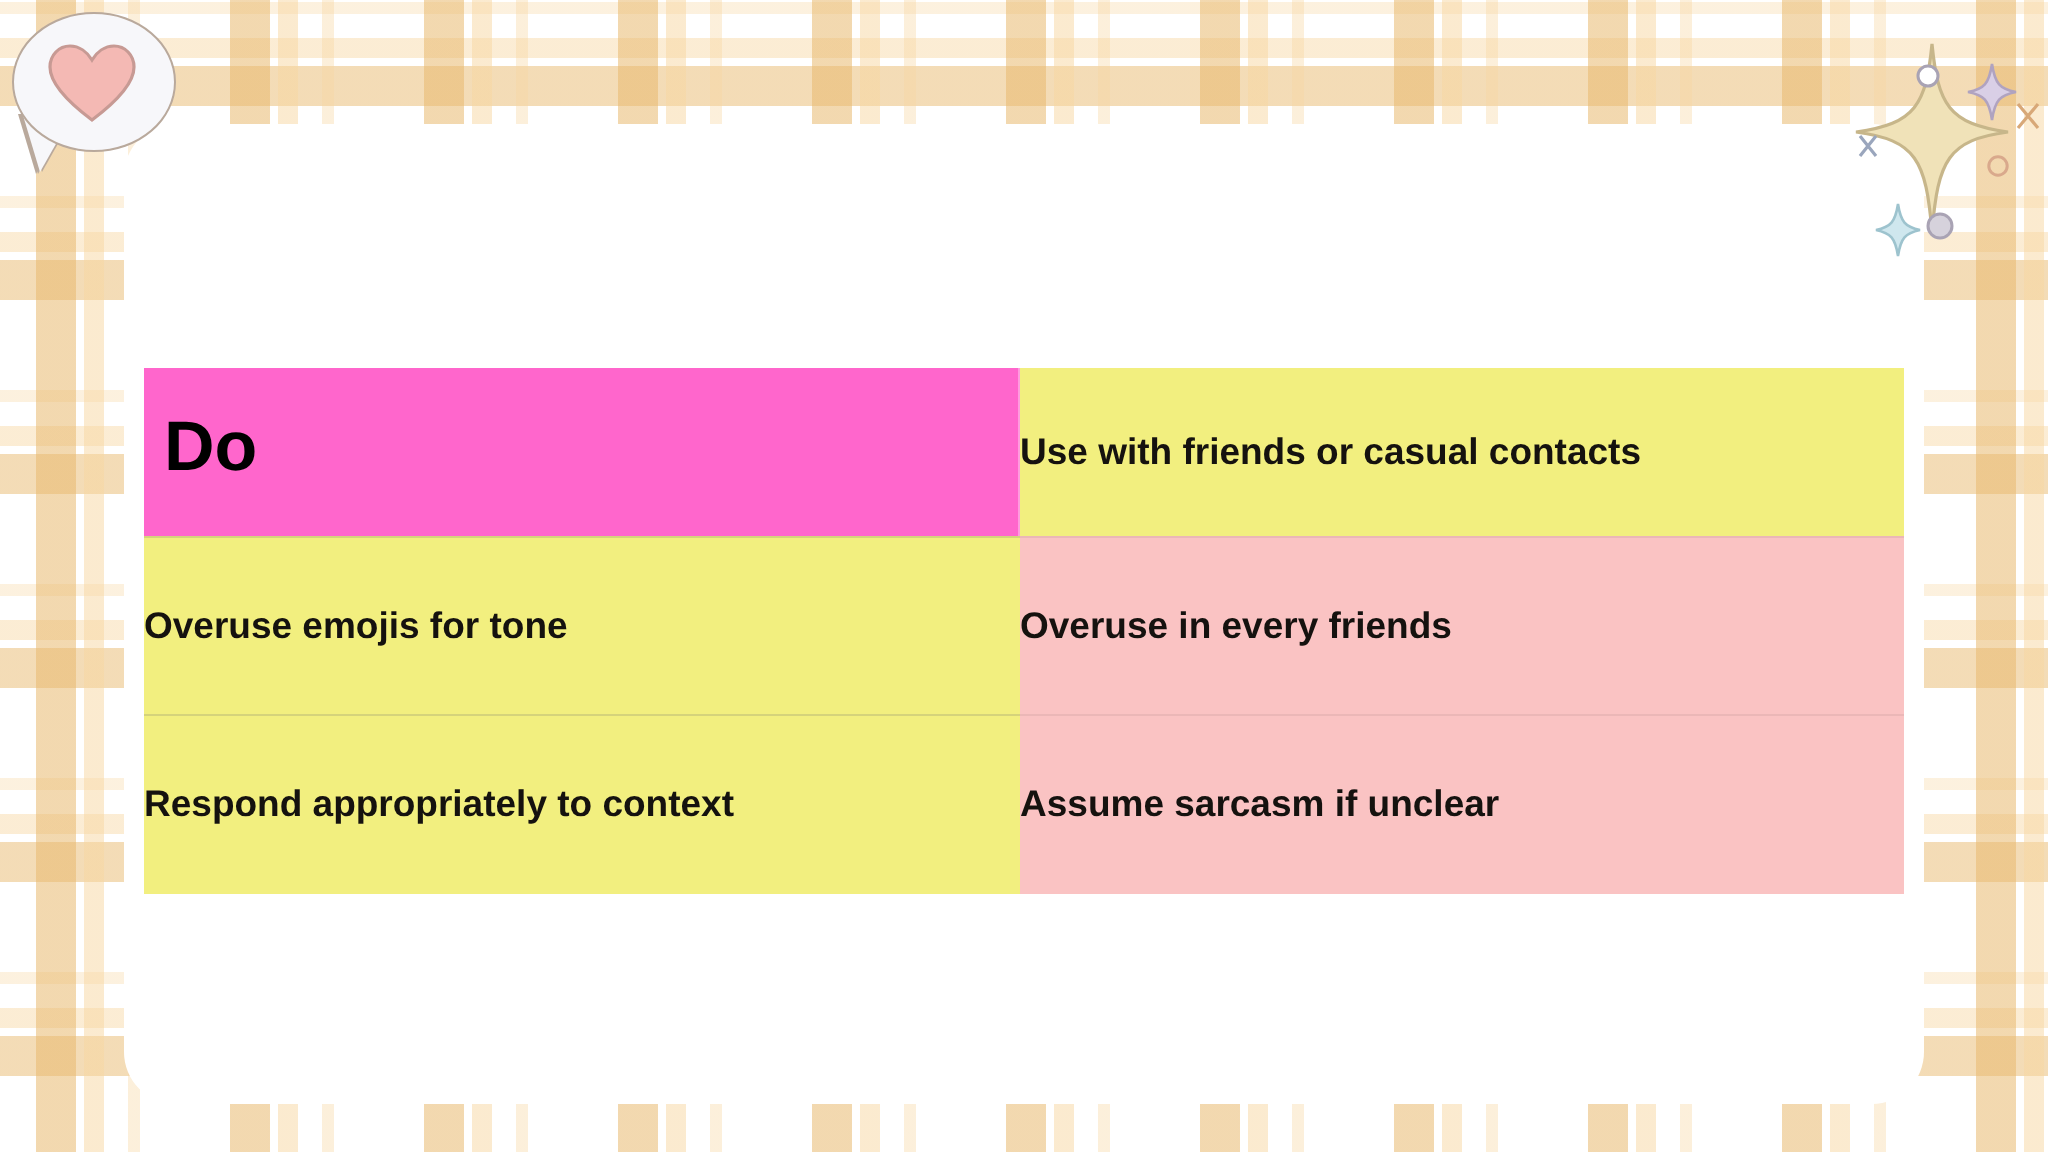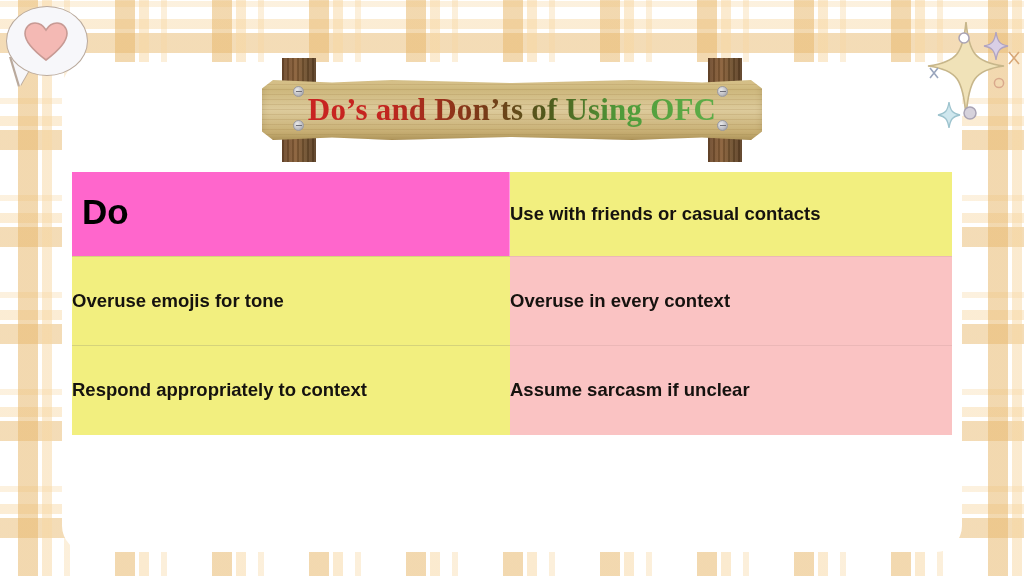--- a/index.html
+++ b/index.html
@@ -193,21 +193,21 @@
     -webkit-background-clip: text;
     background-clip: text;
     color: transparent;
     -webkit-text-fill-color: transparent;
   }
 
   
   .table {
     position: absolute;
     left: 72px;
-    top: 172px;
+    top: 184px;
     width: 880px;
     height: 352px;
     display: grid;
     grid-template-columns: 438px 442px;
     grid-template-rows: 84px 1fr 1fr 1fr;
   }
   .th {
     display: flex;
     align-items: center;
     background: #ff66cc;
@@ -262,36 +262,26 @@
       <path d="M88 28 C89.5 38 92 40.5 100 42 C92 43.5 89.5 46 88 56 C86.5 46 84 43.5 76 42 C84 40.5 86.5 38 88 28 Z" fill="#d9cfe6" stroke="#b0a3c0" stroke-width="1.3"></path>
       <path d="M41 98 C42.4 107 44.6 109.4 52 111 C44.6 112.6 42.4 115 41 124 C39.6 115 37.4 112.6 30 111 C37.4 109.4 39.6 107 41 98 Z" fill="#cfe7ee" stroke="#9dc3ce" stroke-width="1.3"></path>
       <circle cx="56" cy="34" r="5" fill="#ffffff" stroke="#a9a3b4" stroke-width="1.5"></circle>
       <circle cx="62" cy="109" r="6" fill="#d6d2dc" stroke="#a9a3b4" stroke-width="1.5"></circle>
       <circle cx="91" cy="79" r="4.6" fill="none" stroke="#d9a98c" stroke-width="1.5"></circle>
       <path d="M22 64 L30 74 M30 64 L22 74" stroke="#9aa6bd" stroke-width="1.6" fill="none"></path>
       <path d="M101 48 L111 60 M111 48 L101 60" stroke="#d8a878" stroke-width="1.6" fill="none"></path>
     </svg>
   </div>
 
-  <div class="sign">
-    <div class="post post-left"></div>
-    <div class="post post-right"></div>
-    <div class="plank"></div>
-    <div class="sign-title">Do’s and Don’ts of Using OFC</div>
-    <div class="screw screw-a"></div>
-    <div class="screw screw-b"></div>
-    <div class="screw screw-c"></div>
-    <div class="screw screw-d"></div>
-  </div>
 
   <div class="table">
     <div class="th th-left">Do</div>
 
     <div class="td td-do first">Use with friends or casual contacts</div>
 
     <div class="td td-do">Overuse emojis for tone</div>
-    <div class="td td-dont">Overuse in every context</div>
+    <div class="td td-dont">Overuse in every friends</div>
 
     <div class="td td-do">Respond appropriately to context</div>
     <div class="td td-dont">Assume sarcasm if unclear</div>
   </div>
 
 </div>
 
 </body></html>

